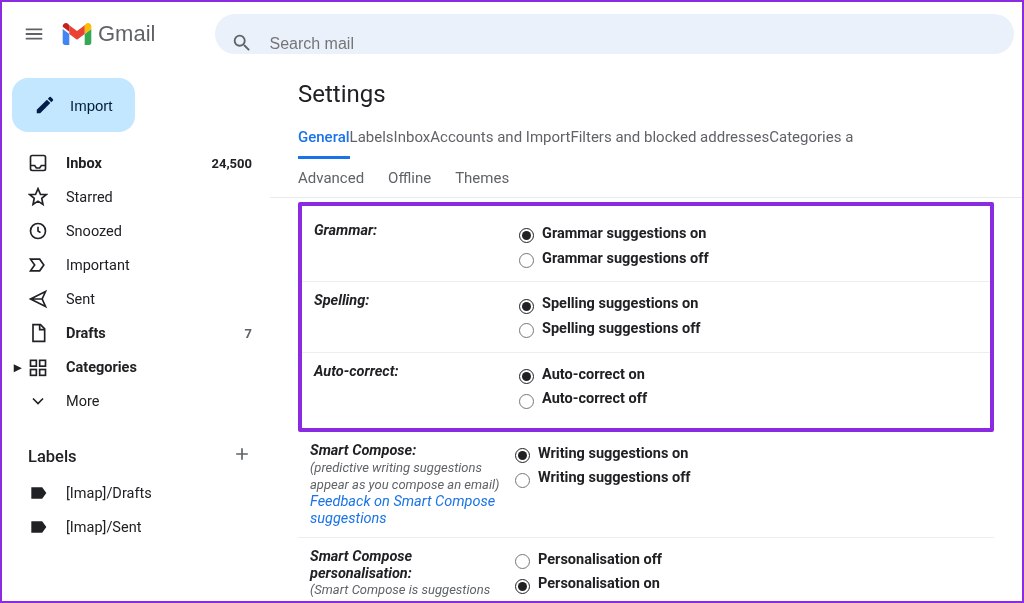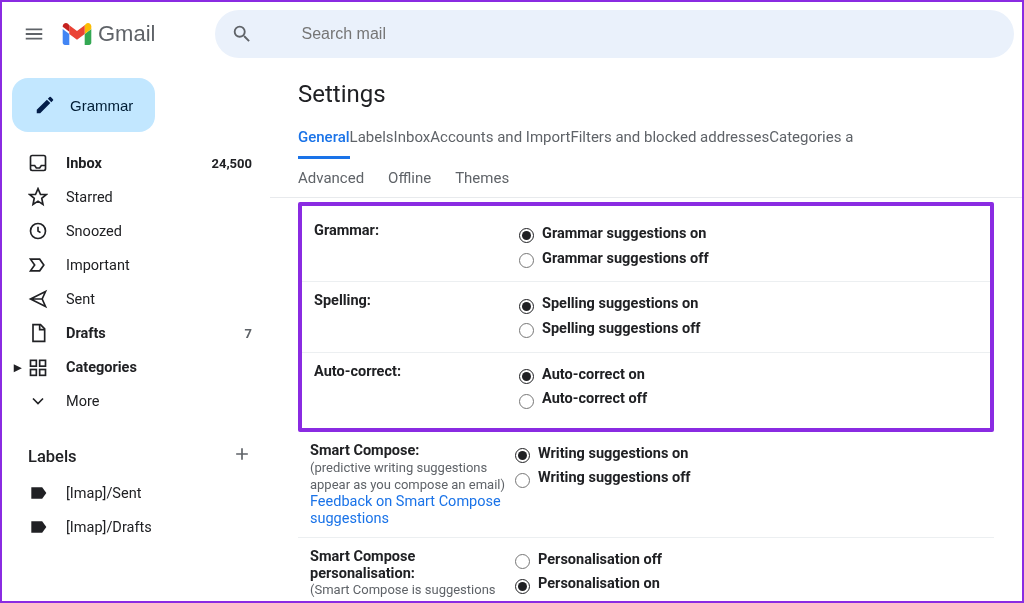--- a/index.html
+++ b/index.html
@@ -23,28 +23,27 @@
     width: 48px; height: 48px;
     display:flex; align-items:center; justify-content:center;
     border-radius:50%;
     cursor:pointer;
   }
   .logo-wrap { display:flex; align-items:center; margin-left: 4px;}
   .gmail-text { font-size: 22px; color:#5f6368; margin-left:6px; font-family: 'Product Sans', Arial, sans-serif; }
   .search-bar {
     flex:1;
     margin-left: 60px;
-    height: 48px;
+    height: 40px;
     background:#eaf1fb;
     border-radius: 24px;
     display:flex;
-    align-items:center;
+    align-items:flex-end;
     padding:0 16px;
     color:#5f6368;
-    gap:32px;
   }
   .search-bar svg { margin-right:14px; }
   .search-bar input {
     border:none; background:transparent; outline:none;
     font-size:16px; color:#5f6368; flex:1;
   }
   .body-wrap { display:flex; height: calc(100% - 64px); }
   .sidebar { width: 268px; padding: 8px 0; flex-shrink:0; }
   .compose-btn {
     display:inline-flex; align-items:center;
@@ -110,21 +109,21 @@
     padding: 6px 0;
   }
   .setting-row {
     display:flex;
     padding: 10px 0;
     border-bottom:1px solid #eceff1;
     font-size:14.5px;
   }
   .highlight-box .setting-row { border-bottom:1px solid #eceff1; padding:10px 12px;}
   .highlight-box .setting-row:last-child { border-bottom:none;}
-  .setting-label { width:200px; font-weight:700; color:#202124;}
+  .setting-label { width:200px; font-weight:700; color:#202124;font-style:italic;}
   .setting-label .sub { font-weight:400; font-size:13px; color:#5f6368;}
   .setting-options { flex:1; }
   .option { display:flex; align-items:center; font-weight:700; color:#202124; line-height:1.7;}
   .option input[type="radio"]{ margin-right:8px; accent-color:#202124; width:15px; height:15px;}
   .link { color:#1a73e8; cursor:pointer; font-weight:400;}
   .setting-row.after { border-bottom:none; padding:10px 12px;}
 </style>
 </head>
 <body>
 
@@ -151,21 +150,21 @@
     <input type="text" placeholder="Search mail" style="">
   </div>
 </div>
 
 <div class="body-wrap">
   <div class="sidebar">
     <button class="compose-btn">
       <svg width="22" height="22" viewBox="0 0 24 24" fill="#041e49">
           <path d="M3 17.25V21h3.75L17.81 9.94l-3.75-3.75L3 17.25zM20.71 7.04a1 1 0 000-1.41l-2.34-2.34a1 1 0 00-1.41 0l-1.83 1.83 3.75 3.75 1.83-1.83z"></path>
         </svg>
-      <span>Grammar</span>
+      <span>Import</span>
     </button>
 
     <div class="nav-item bold active">
       <span class="icon">
           <svg width="20" height="20" viewBox="0 0 24 24" fill="none" stroke="#202124" stroke-width="2">
             <rect x="3" y="3" width="18" height="18" rx="2"></rect>
             <path d="M3 15h5l2 3h4l2-3h5"></path>
           </svg>
         </span>
       <span>Inbox</span>
@@ -242,29 +241,29 @@
             <path d="M19 13h-6v6h-2v-6H5v-2h6V5h2v6h6v2z"></path>
           </svg>
       </span>
     </div>
     <div class="nav-item">
       <span class="icon">
           <svg width="20" height="20" viewBox="0 0 24 24" fill="#202124">
             <path d="M17 5H4v14h13l5-7-5-7z"></path>
           </svg>
         </span>
-      <span>[Imap]/Sent</span>
+      <span>[Imap]/Drafts</span>
     </div>
     <div class="nav-item">
       <span class="icon">
           <svg width="20" height="20" viewBox="0 0 24 24" fill="#202124">
             <path d="M17 5H4v14h13l5-7-5-7z"></path>
           </svg>
         </span>
-      <span>[Imap]/Drafts</span>
+      <span>[Imap]/Sent</span>
     </div>
   </div>
 
   <div class="main">
     <div class="settings-title">Settings</div>
     <div class="tabs-row">
       <div class="tab active">General</div>
       <div class="tab">Labels</div>
       <div class="tab">Inbox</div>
       <div class="tab">Accounts and Import</div>

